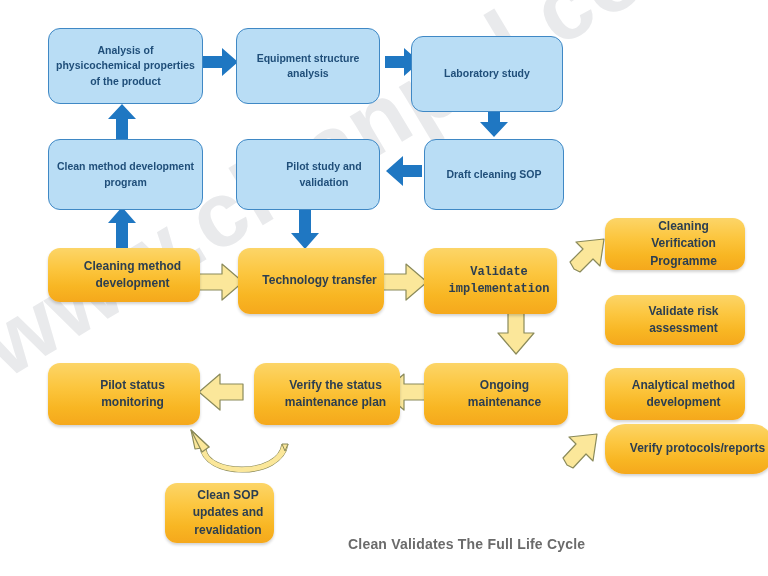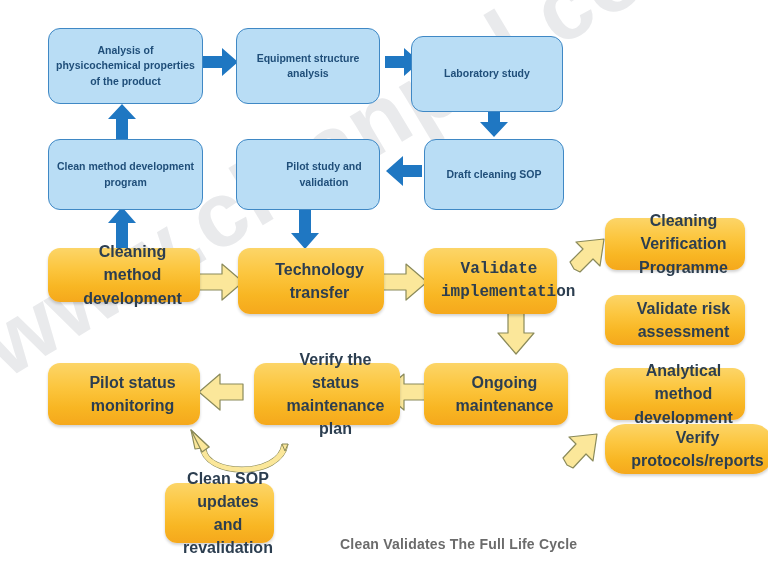--- a/index.html
+++ b/index.html
@@ -50,21 +50,21 @@
     color:#1f4e79;
     font-size:10.5px;
     font-weight:600;
     border-radius:12px;
   }
 
   
   .node.orange{
     background:linear-gradient(180deg,#fcd568 0%,#fcc63f 38%,#f8b623 72%,#f5a81c 100%);
     color:#2c3e50;
-    font-size:16px;
+    font-size:12px;
     font-weight:600;
     border:none;
     border-radius:12px;
     box-shadow:0 2px 3px rgba(0,0,0,0.18);
     padding-left:17px;
   }
 
   
   .arrow{position:absolute;z-index:2;}
   svg{display:block;overflow:visible;}
@@ -243,15 +243,15 @@
   </div>
 
   <div class="node orange" style="left:605px;top:368px;width:140px;height:52px;">
     <span class="lbl">Analytical method development</span>
   </div>
 
   <div class="node orange" style="left:605px;top:424px;width:168px;height:50px;border-radius:20px;">
     <span class="lbl">Verify protocols/reports</span>
   </div>
 
-  <div class="caption" style="left:340px;top:536px;">Clean Validates The Full Life Cycle</div>
+  <div class="caption" style="left:348px;top:536px;">Clean Validates The Full Life Cycle</div>
 
 </div>
 
 </body></html>

